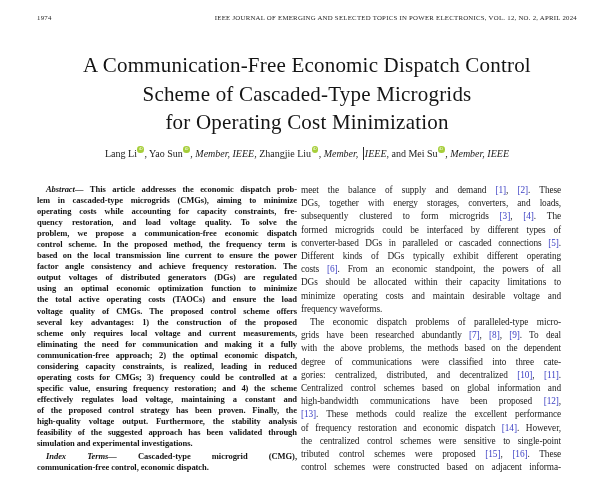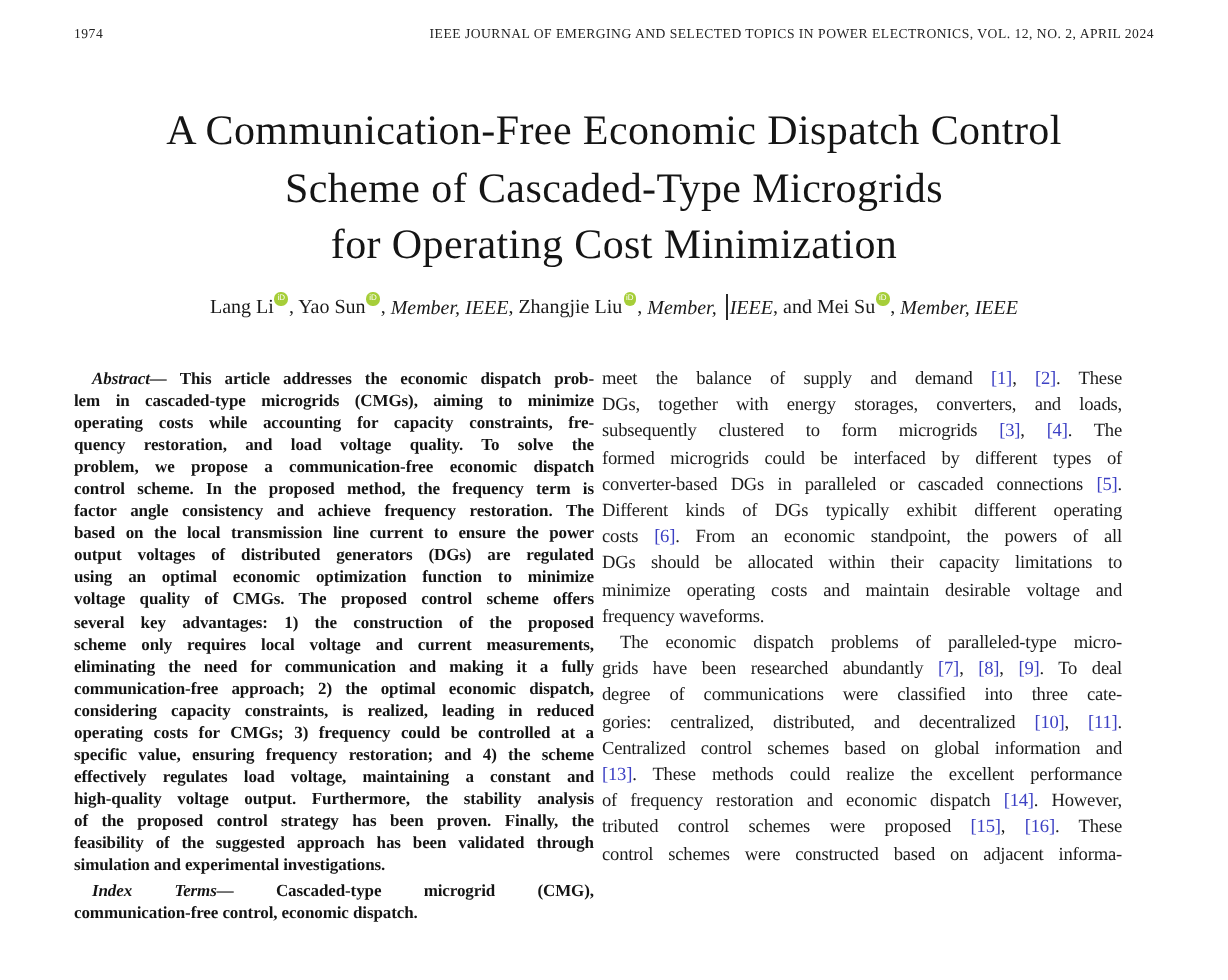--- a/index.html
+++ b/index.html
@@ -77,35 +77,36 @@
 
   <div class="columns">
     <div class="col">
       <div class="abstract">
           <div class="tline jl first-indent"><span class="lead">Abstract— </span>This article addresses the economic dispatch prob-</div>
           <div class="tline jl">lem in cascaded-type microgrids (CMGs), aiming to minimize</div>
           <div class="tline jl">operating costs while accounting for capacity constraints, fre-</div>
           <div class="tline jl">quency restoration, and load voltage quality. To solve the</div>
           <div class="tline jl">problem, we propose a communication-free economic dispatch</div>
           <div class="tline jl">control scheme. In the proposed method, the frequency term is</div>
+          <div class="tline jl">based on the local transmission line current to ensure the power</div>
           <div class="tline jl">factor angle consistency and achieve frequency restoration. The</div>
-          <div class="tline jl">based on the local transmission line current to ensure the power</div>
           <div class="tline jl">output voltages of distributed generators (DGs) are regulated</div>
           <div class="tline jl">using an optimal economic optimization function to minimize</div>
+          <div class="tline jl">the total active operating costs (TAOCs) and ensure the load</div>
           <div class="tline jl">voltage quality of CMGs. The proposed control scheme offers</div>
           <div class="tline jl">several key advantages: 1) the construction of the proposed</div>
           <div class="tline jl">scheme only requires local voltage and current measurements,</div>
           <div class="tline jl">eliminating the need for communication and making it a fully</div>
           <div class="tline jl">communication-free approach; 2) the optimal economic dispatch,</div>
           <div class="tline jl">considering capacity constraints, is realized, leading in reduced</div>
           <div class="tline jl">operating costs for CMGs; 3) frequency could be controlled at a</div>
           <div class="tline jl">specific value, ensuring frequency restoration; and 4) the scheme</div>
           <div class="tline jl">effectively regulates load voltage, maintaining a constant and</div>
+          <div class="tline jl">of the proposed control strategy has been proven. Finally, the</div>
           <div class="tline jl">high-quality voltage output. Furthermore, the stability analysis</div>
-          <div class="tline jl">of the proposed control strategy has been proven. Finally, the</div>
           <div class="tline jl">feasibility of the suggested approach has been validated through</div>
           <div class="tline">simulation and experimental investigations.</div>
         </div>
       <div class="index-terms">
           <div class="tline jl first-indent"><span class="lead">Index Terms— </span>Cascaded-type microgrid (CMG),</div>
           <div class="tline">communication-free control, economic dispatch.</div>
         </div>
     </div>
     <div class="col">
       <div class="para">
@@ -116,24 +117,27 @@
           <div class="tline jl">converter-based DGs in paralleled or cascaded connections <span class="cite">[5]</span>.</div>
           <div class="tline jl">Different kinds of DGs typically exhibit different operating</div>
           <div class="tline jl">costs <span class="cite">[6]</span>. From an economic standpoint, the powers of all</div>
           <div class="tline jl">DGs should be allocated within their capacity limitations to</div>
           <div class="tline jl">minimize operating costs and maintain desirable voltage and</div>
           <div class="tline">frequency waveforms.</div>
         </div>
       <div class="para">
           <div class="tline jl first-indent">The economic dispatch problems of paralleled-type micro-</div>
           <div class="tline jl">grids have been researched abundantly <span class="cite">[7]</span>, <span class="cite">[8]</span>, <span class="cite">[9]</span>. To deal</div>
+          <div class="tline jl">with the above problems, the methods based on the dependent</div>
           <div class="tline jl">degree of communications were classified into three cate-</div>
           <div class="tline jl">gories: centralized, distributed, and decentralized <span class="cite">[10]</span>, <span class="cite">[11]</span>.</div>
           <div class="tline jl">Centralized control schemes based on global information and</div>
+          <div class="tline jl">high-bandwidth communications have been proposed <span class="cite">[12]</span>,</div>
           <div class="tline jl"><span class="cite">[13]</span>. These methods could realize the excellent performance</div>
           <div class="tline jl">of frequency restoration and economic dispatch <span class="cite">[14]</span>. However,</div>
+          <div class="tline jl">the centralized control schemes were sensitive to single-point</div>
           <div class="tline jl">tributed control schemes were proposed <span class="cite">[15]</span>, <span class="cite">[16]</span>. These</div>
           <div class="tline jl">control schemes were constructed based on adjacent informa-</div>
         </div>
     </div>
   </div>
 
 </div>
 
 </body></html>

